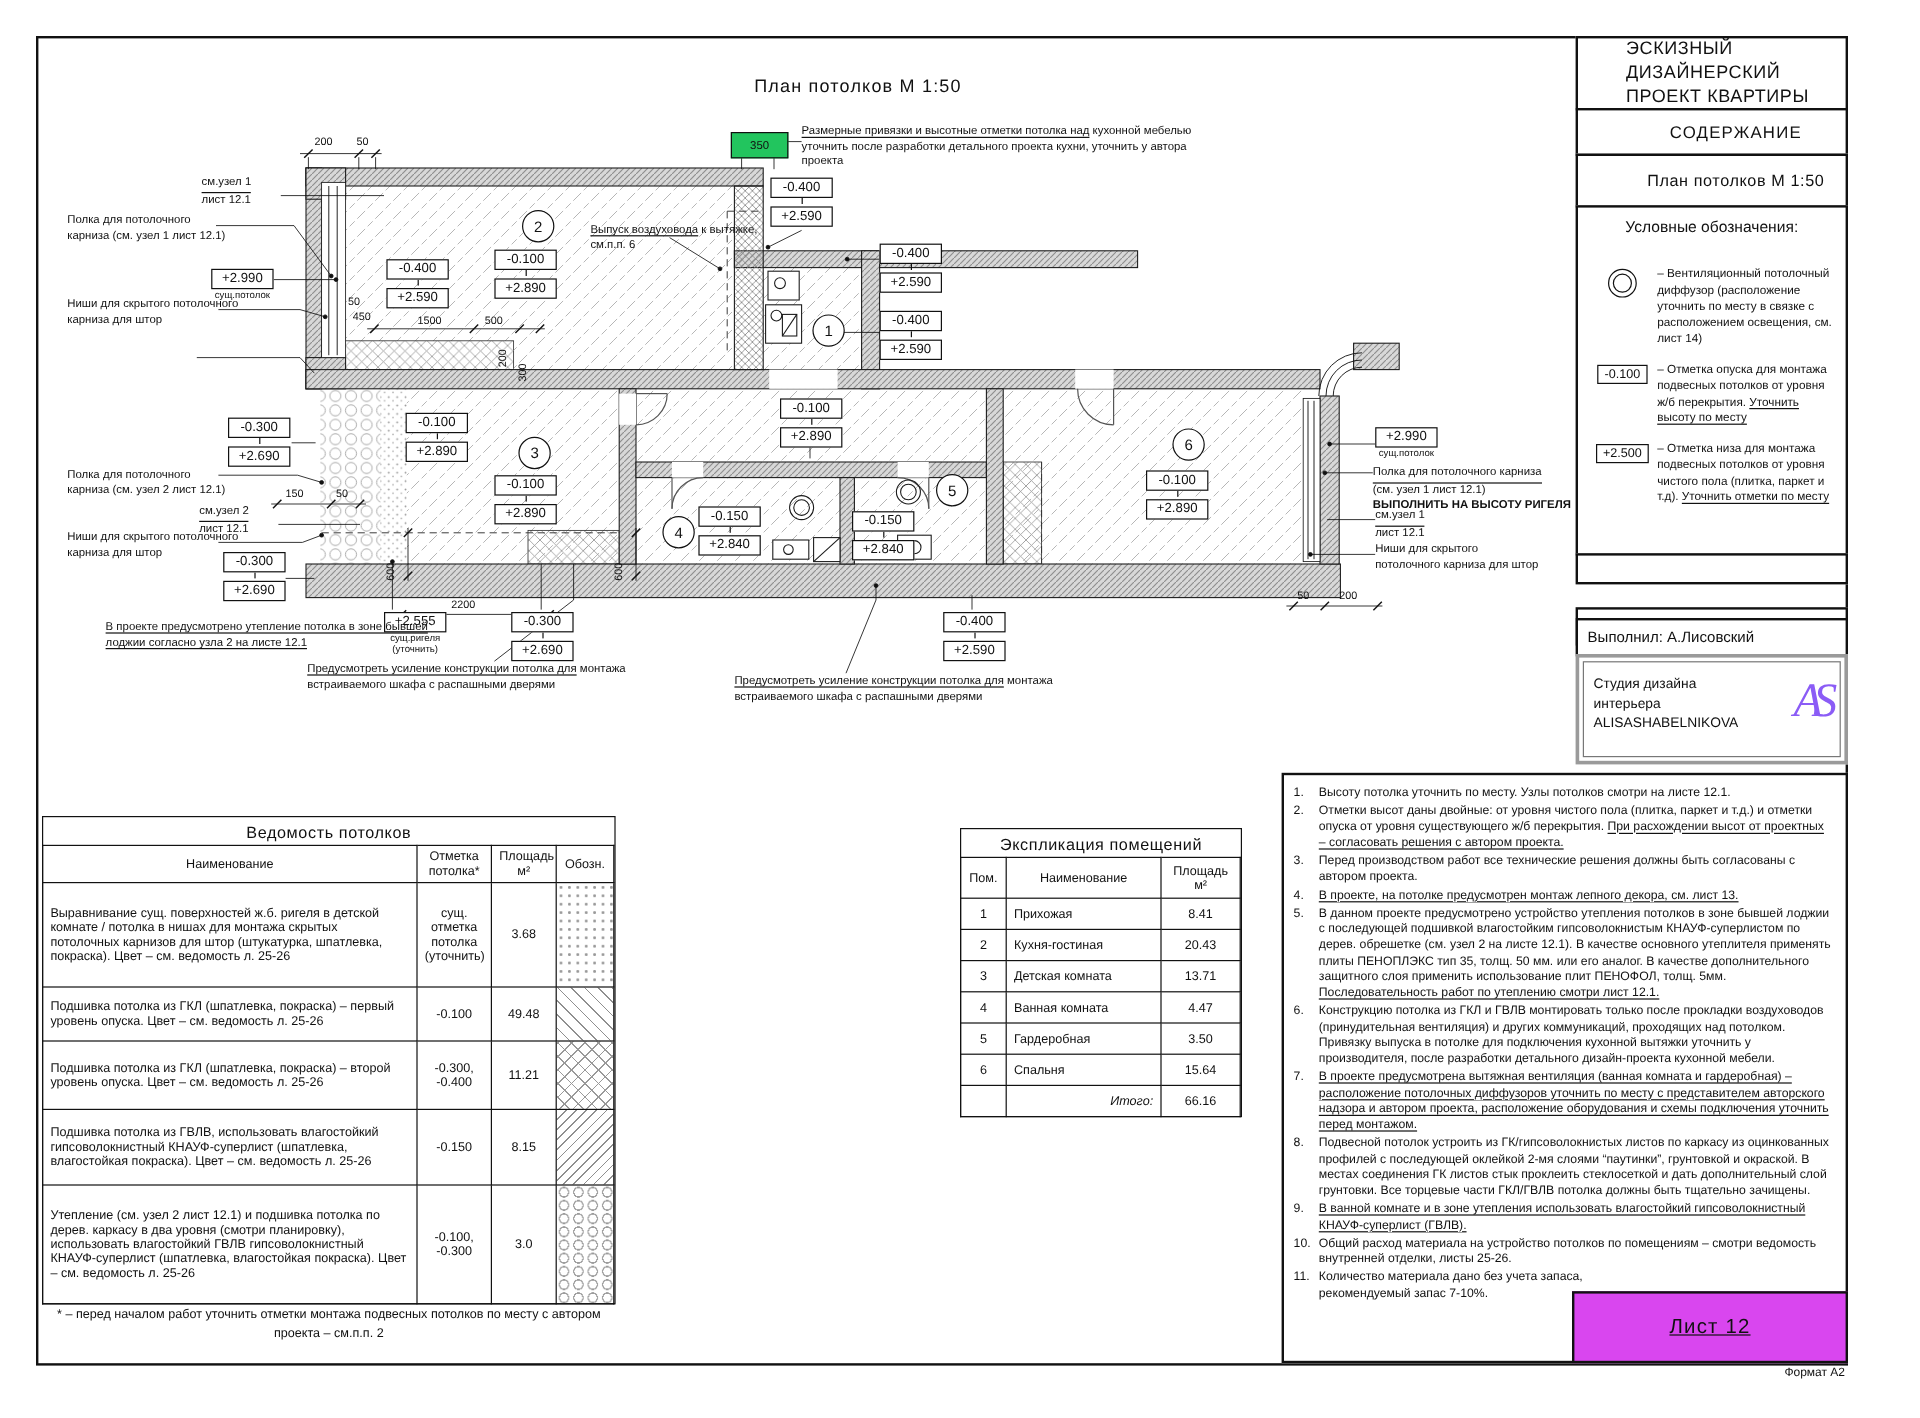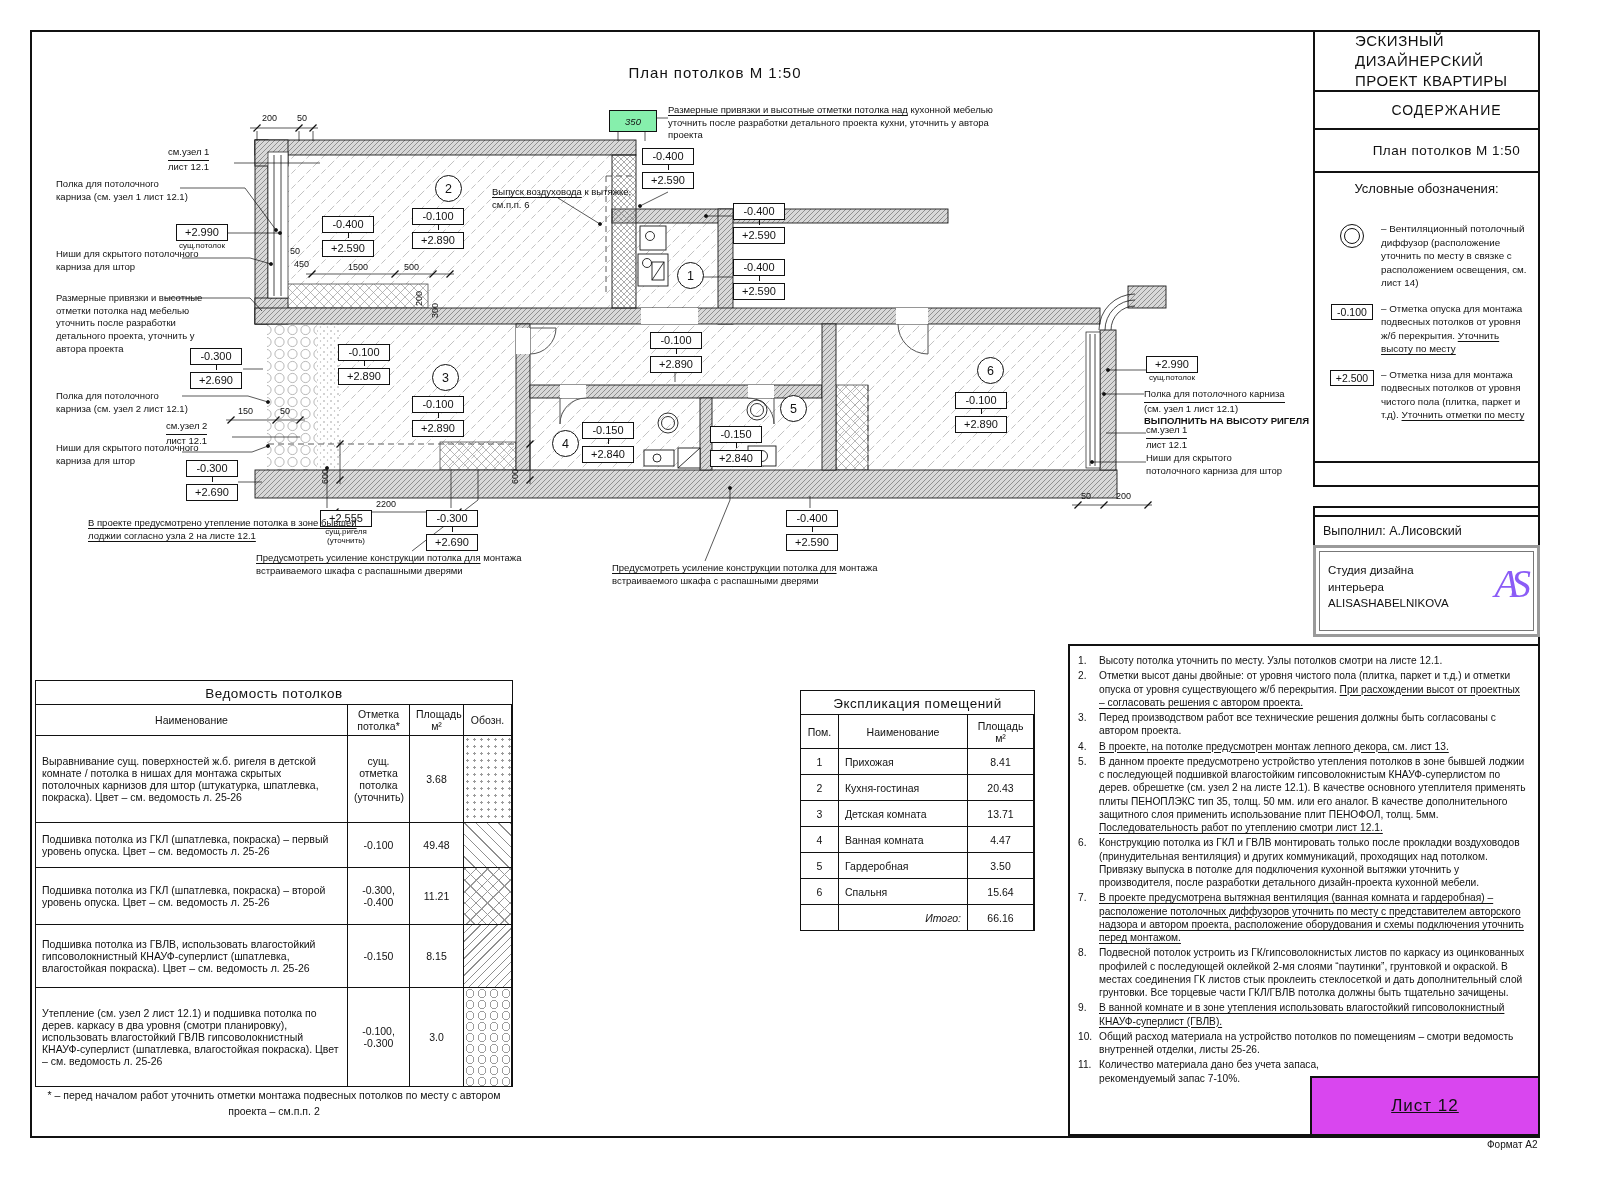--- a/index.html
+++ b/index.html
@@ -14,21 +14,21 @@
   .ul{text-decoration:underline;text-underline-offset:2px;}
   .b{font-weight:bold;}
   .ev{position:absolute;text-align:center;}
   .evb{display:inline-block;border:1px solid #111;background:#fff;padding:0 5px;font-size:11px;line-height:15px;min-width:40px;}
   .ev .tick{width:1px;height:5px;background:#111;margin:0 auto;}
   .cap{font-size:8px;line-height:1.15;text-align:center;white-space:pre-line;}
   .rc{position:absolute;width:25px;height:25px;border:1.3px solid #111;border-radius:50%;background:#fff;
       display:flex;align-items:center;justify-content:center;font-size:12.5px;}
   .dim{position:absolute;font-size:9px;white-space:nowrap;}
   .dim.rot{transform:rotate(-90deg);transform-origin:left bottom;}
-  .dimbox{position:absolute;border:1px solid #111;font-size:9.5px;display:flex;align-items:center;justify-content:center;background:#86efac;font-style:italic;}
+  .dimbox{position:absolute;border:1px solid #111;font-size:9.5px;display:flex;align-items:center;justify-content:center;background:#22c55e;}
   
   .tb{position:absolute;left:1313px;width:227px;border:2px solid #111;background:#fff;box-sizing:border-box;}
   .tb.center{display:flex;align-items:center;justify-content:center;padding-left:40px;}
   .tb-title{font-size:15px;letter-spacing:.5px;white-space:pre-line;line-height:1.35;}
   .tb-mid{font-size:14px;letter-spacing:1px;}
   .tb-sheet{font-size:13.5px;letter-spacing:.5px;}
   .legend{padding:8px 8px 4px 8px;box-sizing:border-box;}
   .legend-title{font-size:13px;text-align:center;margin-bottom:26px;}
   .leg-item{display:flex;margin-bottom:12px;}
   .leg-sym{width:58px;flex:none;display:flex;justify-content:center;align-items:flex-start;padding-top:2px;}
@@ -338,22 +338,20 @@
     <span class="ln ub">см.узел 1</span>
     <span class="ln">лист 12.1</span></div>
   <div class="ann" style="left:56px;top:178px;width:180px;">
     <span class="ln">Полка для потолочного</span>
     <span class="ln">карниза (см. узел 1 лист 12.1)</span>
     </div>
   <div class="ann" style="left:56px;top:248px;width:180px;">
     <span class="ln">Ниши для скрытого потолочного</span>
     <span class="ln">карниза для штор</span>
     </div>
-  <div class="ann" style="left:56px;top:292px;width:155px;">
-    <span>Размерные привязки и высотные отметки потолка над мебелью уточнить после разработки детального проекта, уточнить у автора проекта</span></div>
   <div class="ann" style="left:56px;top:390px;width:190px;">
     <span class="ln">Полка для потолочного</span>
     <span class="ln">карниза (см. узел 2 лист 12.1)</span>
     </div>
   <div class="ann" style="left:166px;top:420px;width:66px;">
     <span class="ln ub">см.узел 2</span>
     <span class="ln">лист 12.1</span></div>
   <div class="ann" style="left:56px;top:442px;width:190px;">
     <span class="ln">Ниши для скрытого потолочного</span>
     <span class="ln">карниза для штор</span>

